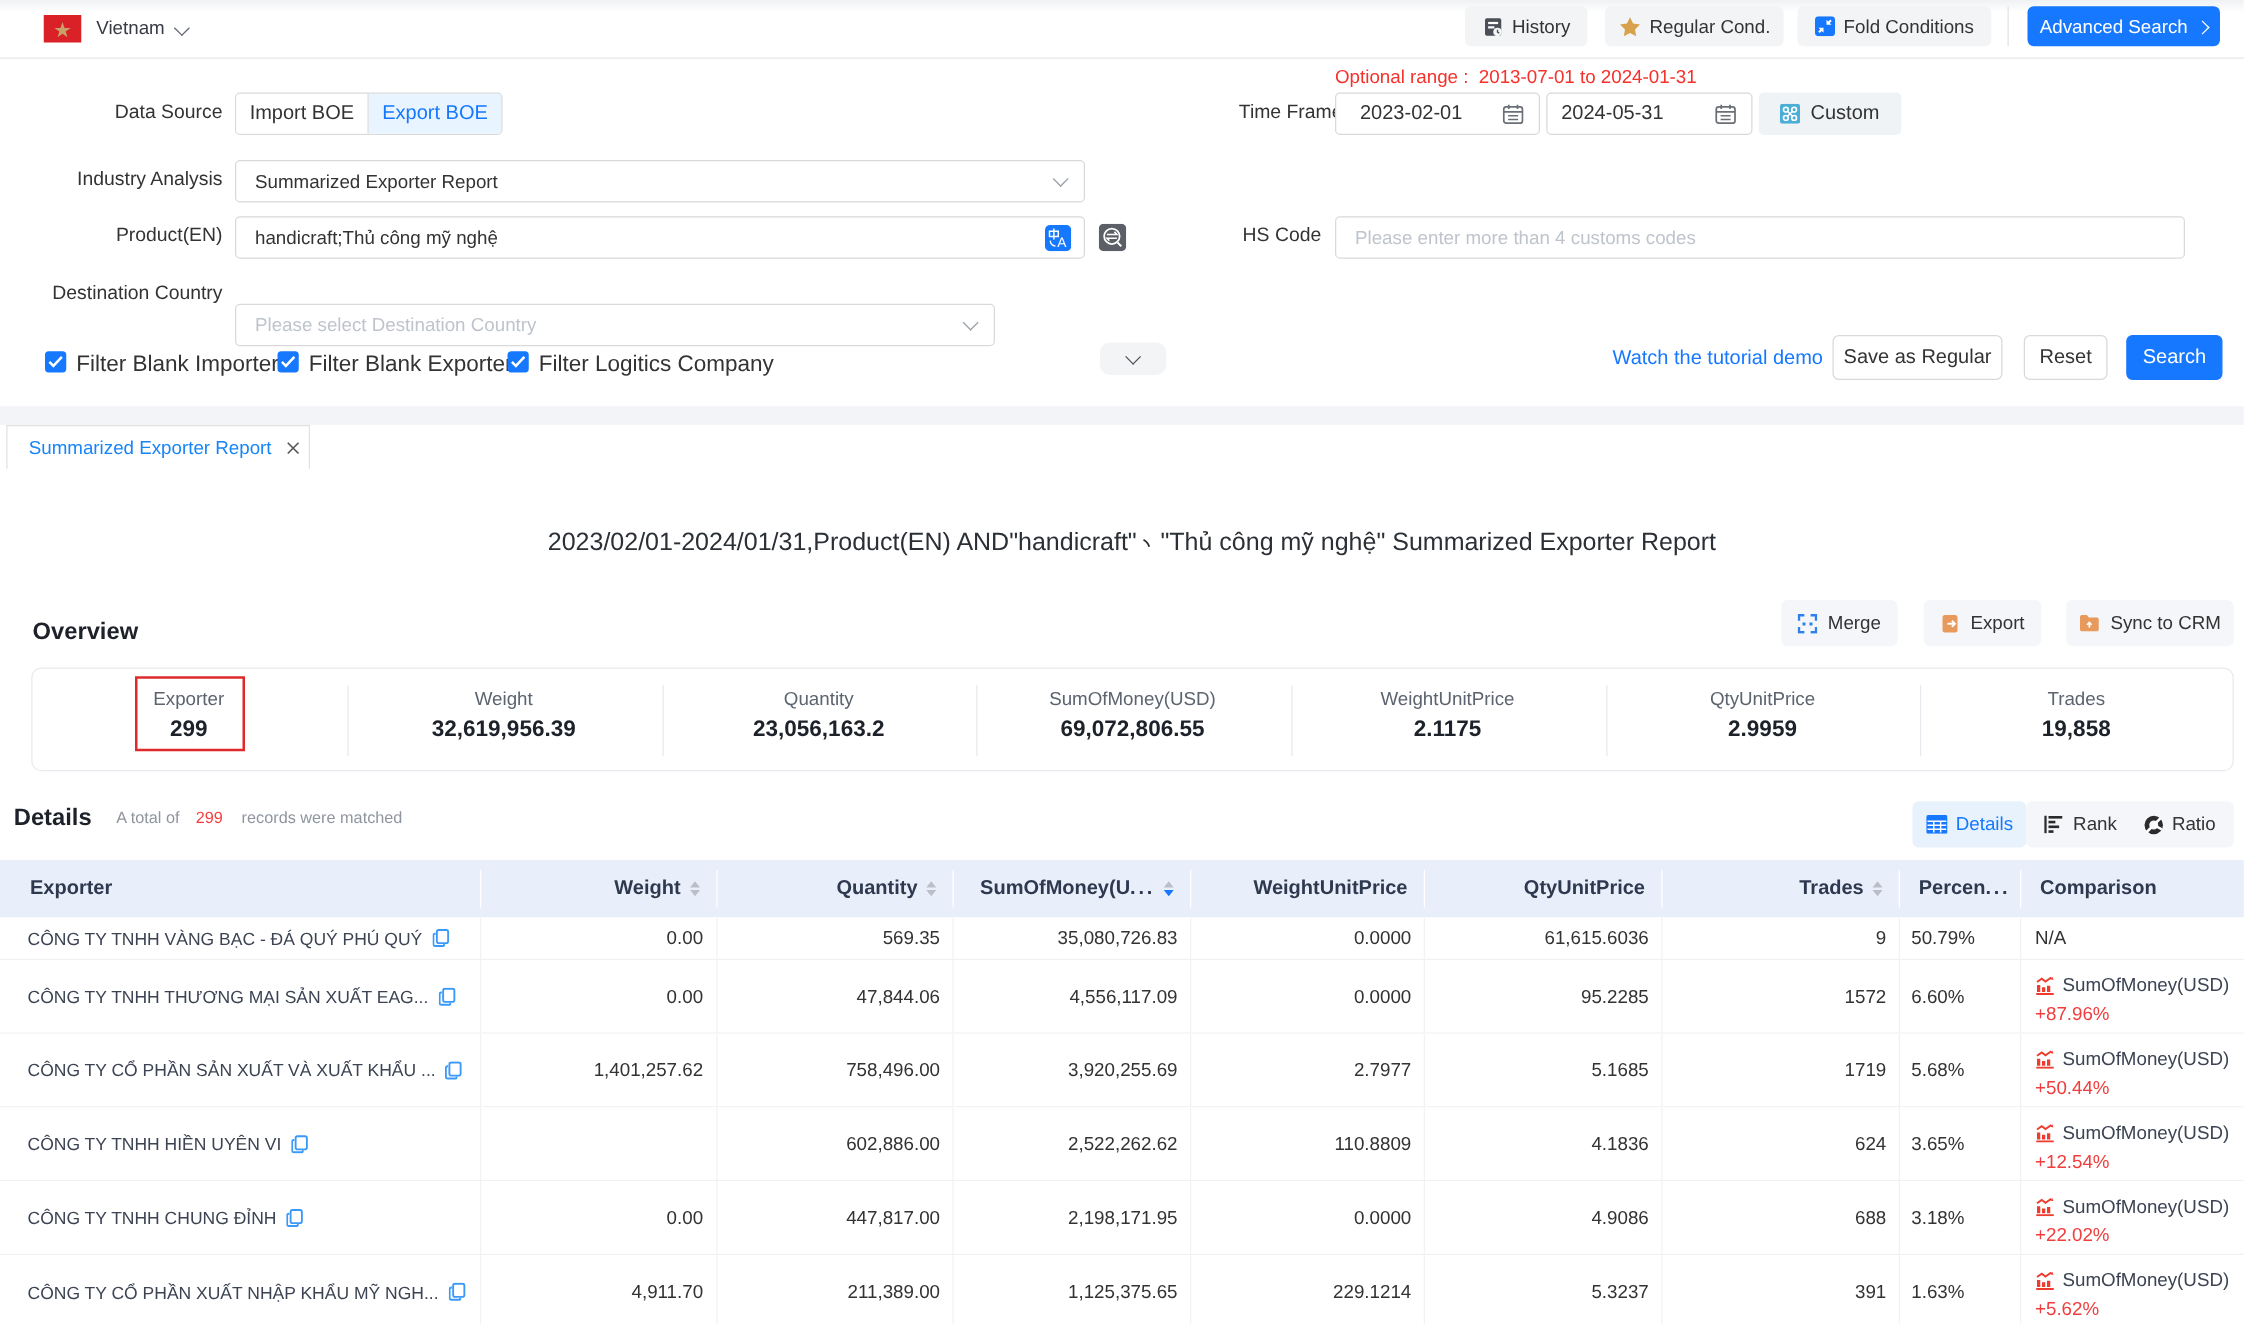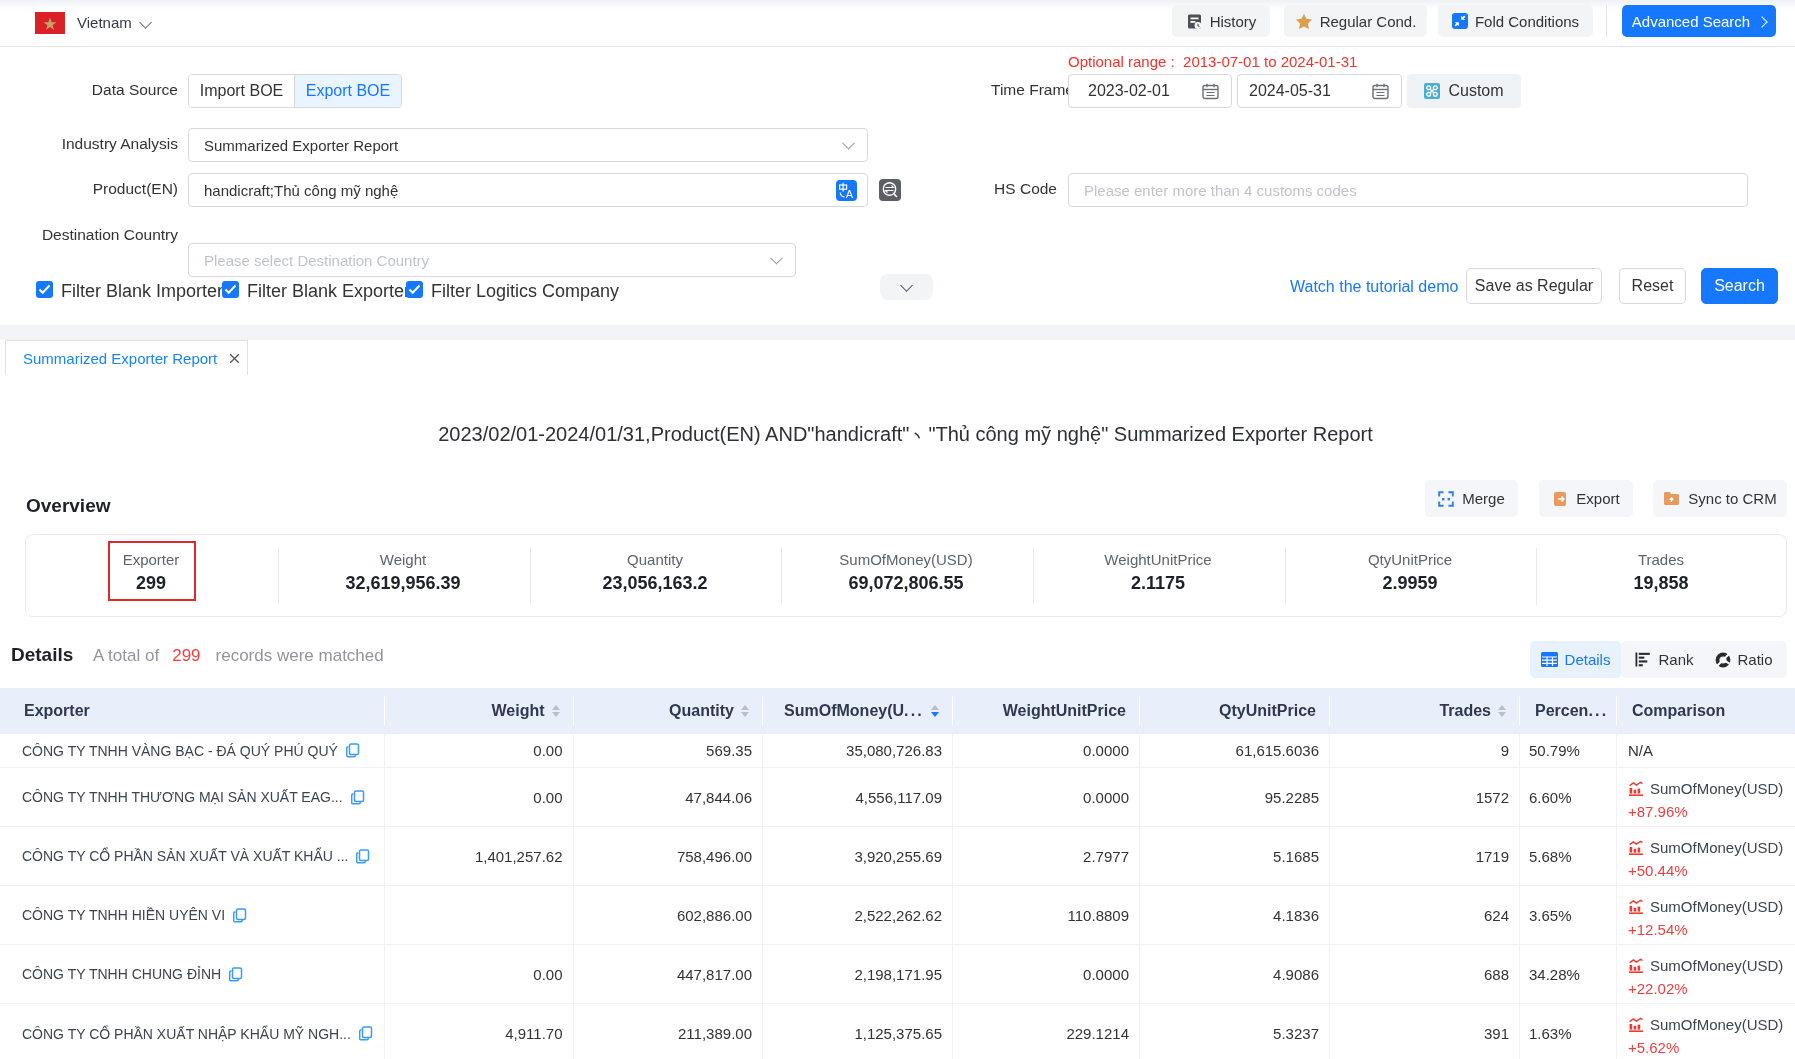--- a/index.html
+++ b/index.html
@@ -44,21 +44,21 @@
 #title { position:absolute; left:8px; top:423px; width:1795px; text-align:center; font-size:20px; color:#2b2f36; }
 #overview-h { position:absolute; left:26px; top:495px; font-size:19px; font-weight:bold; color:#1d2129; }
 .gbtn { position:absolute; top:480px; height:37px; background:#f4f6f9; border-radius:5px; display:flex; align-items:center; justify-content:center; gap:8px; font-size:15px; color:#333; }
 #ovbox { position:absolute; left:25px; top:534px; width:1762px; height:83px; border:1px solid #e7eaee; border-radius:8px; background:#fff; }
 .stat { position:absolute; top:534px; height:83px; text-align:center; }
 .stat .lb { margin-top:17px; font-size:15px; color:#5c6470; }
 .stat .vl { margin-top:5px; font-size:18px; font-weight:bold; color:#1d2129; }
 .statdiv { position:absolute; top:13px; width:1px; height:57px; background:#e7eaee; }
 #redbox { position:absolute; left:108px; top:541px; width:88px; height:60px; border:2px solid #e02a2a; }
 #details-h { position:absolute; left:11px; top:644px; font-size:19px; font-weight:bold; color:#1d2129; }
-#details-sub { position:absolute; left:93px; top:646px; font-size:17px; color:#8f959e; }
+#details-sub { position:absolute; left:93px; top:646px; font-size:13px; color:#8f959e; }
 #details-sub b { color:#f53f3f; font-weight:normal; }
 .vbtn { position:absolute; top:641px; height:37px; display:flex; align-items:center; justify-content:center; gap:7px; font-size:15px; }
 #btn-details { left:1530px; width:91px; background:#e7f2fd; border-radius:5px; color:#1677ff; }
 #btn-rankratio { left:1621px; width:166px; background:#f4f6f9; border-radius:5px; color:#333; }
 
 #table { position:absolute; left:0; top:688px; width:1795px; }
 #thead { position:absolute; left:0; top:0; width:1795px; height:46px; background:#e9effa; }
 .th { position:absolute; top:0; height:46px; display:flex; align-items:center; font-weight:bold; font-size:16px; color:#2e3950; }
 .th.r { justify-content:flex-end; }
 .thdiv { position:absolute; top:8px; width:1px; height:30px; background:#fff; }
@@ -481,21 +481,21 @@
           <rect x="3.5" y="1" width="9" height="10.5" rx="1.5" fill="#fff" stroke="#3b9af9" stroke-width="1.5"></rect>
           <path d="M2.5 4H2a1.3 1.3 0 0 0-1.3 1.3v7.2A1.3 1.3 0 0 0 2 13.8h6a1.3 1.3 0 0 0 1.3-1.3v-0.4" fill="none" stroke="#3b9af9" stroke-width="1.5"></path>
         </svg>
       </div>
       <div class="cell r" style="left:383.5px; width:189px; padding-right:10px;">0.00</div>
       <div class="cell r" style="left:572.5px; width:189.5px; padding-right:10px;">447,817.00</div>
       <div class="cell r" style="left:762px; width:190px; padding-right:10px;">2,198,171.95</div>
       <div class="cell r" style="left:952px; width:187px; padding-right:10px;">0.0000</div>
       <div class="cell r" style="left:1139px; width:190px; padding-right:10px;">4.9086</div>
       <div class="cell r" style="left:1329px; width:190px; padding-right:10px;">688</div>
-      <div class="cell" style="left:1519px; width:97px; padding-left:10px;">34.28%</div>
+      <div class="cell" style="left:1519px; width:97px; padding-left:10px;">3.18%</div>
       <div style="position:absolute; left:1628px; top:12px;">
         <div class="cmp1"><svg width="16" height="15" viewBox="0 0 16 15" style="flex:none;">
             <path d="M1 14.2h14" stroke="#ee3b2e" stroke-width="1.6"></path>
             <rect x="1.6" y="7" width="2.6" height="5.6" fill="#ee3b2e"></rect>
             <rect x="5.6" y="8.8" width="2.6" height="3.8" fill="#ee3b2e"></rect>
             <rect x="9.6" y="7.6" width="2.6" height="5" fill="#ee3b2e"></rect>
             <path d="M1.6 4.6L5.4 2l3 2.2L13 1" stroke="#ee3b2e" stroke-width="1.5" fill="none"></path>
             <path d="M13.8 0.4l1 2.6-2.6-0.6z" fill="#ee3b2e"></path>
           </svg>SumOfMoney(USD)</div>
         <div class="cmp2">+22.02%</div>

